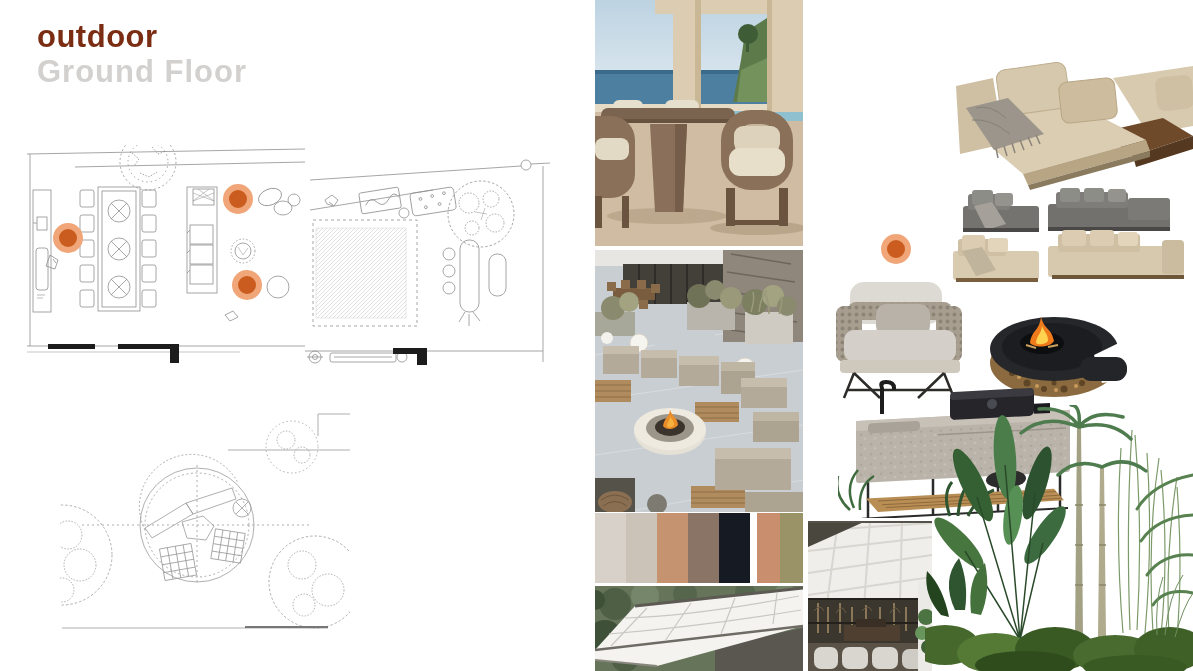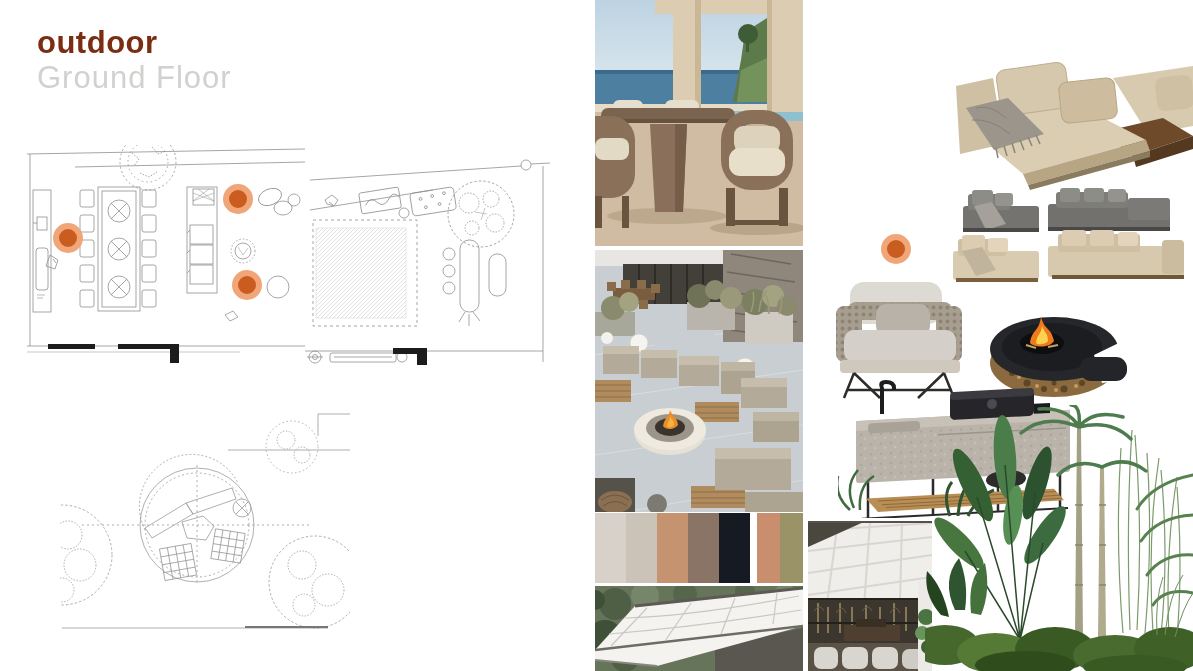--- a/index.html
+++ b/index.html
@@ -1,37 +1,37 @@
 <!DOCTYPE html>
 <html><head>
 <meta charset="utf-8">
 <style>
   html,body{margin:0;padding:0;background:#ffffff;}
   .stage{position:relative;width:1193px;height:671px;background:#ffffff;overflow:hidden;
          font-family:"Liberation Sans",sans-serif;}
   .abs{position:absolute;}
   
   .title{font-size:31px;font-weight:700;line-height:1.12;letter-spacing:0.5px;}
-  .subtitle{font-size:31px;font-weight:400;line-height:1.12;letter-spacing:1px;}
+  .subtitle{font-size:31px;font-weight:700;line-height:1.12;letter-spacing:1px;}
   
   .tile{position:absolute;overflow:hidden;}
   .tile svg{display:block;}
   
   .palette{position:absolute;display:flex;}
   .palette .swatch{flex:1;height:100%;}
   
   .marker{position:absolute;border-radius:50%;box-sizing:border-box;}
   svg{shape-rendering:geometricPrecision;}
 </style>
 </head>
 <body>
 
 <div class="stage">
 
-  <div class="abs" style="left:37px;top:26px;">
+  <div class="abs" style="left:37px;top:20px;">
     <div class="title" style="color: rgb(122, 45, 18);">outdoor</div>
     <div class="subtitle" style="color: rgb(210, 209, 207);">Ground Floor</div>
   </div>
 
   <div class="tile" style="left:20px;top:145px;width:285px;height:225px;">
     <svg width="285" height="225" viewBox="0 0 285 225">
       <g fill="none" stroke="#8f8f8f" stroke-width="0.8">
         <path d="M7,9 L285,4"></path>
           <path d="M55,22 L285,17"></path>
           <path d="M10,9 L10,201"></path>

